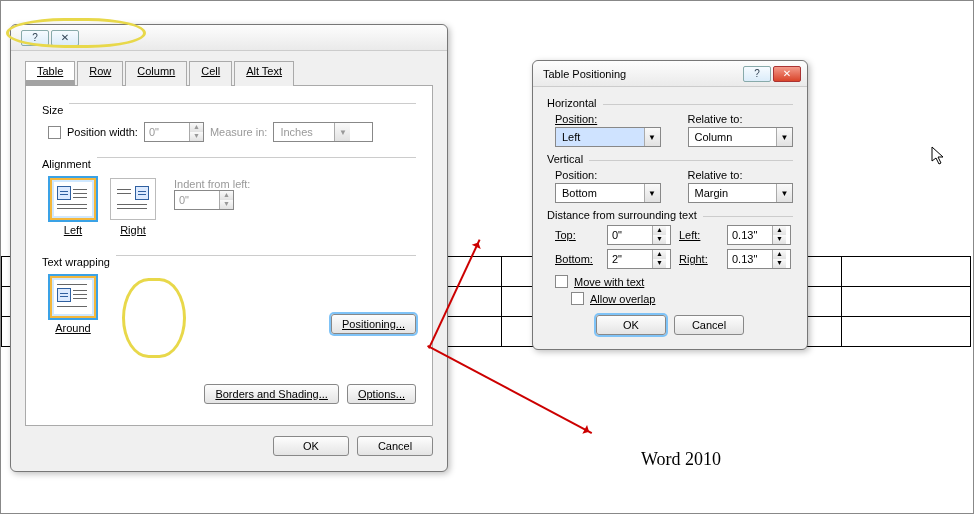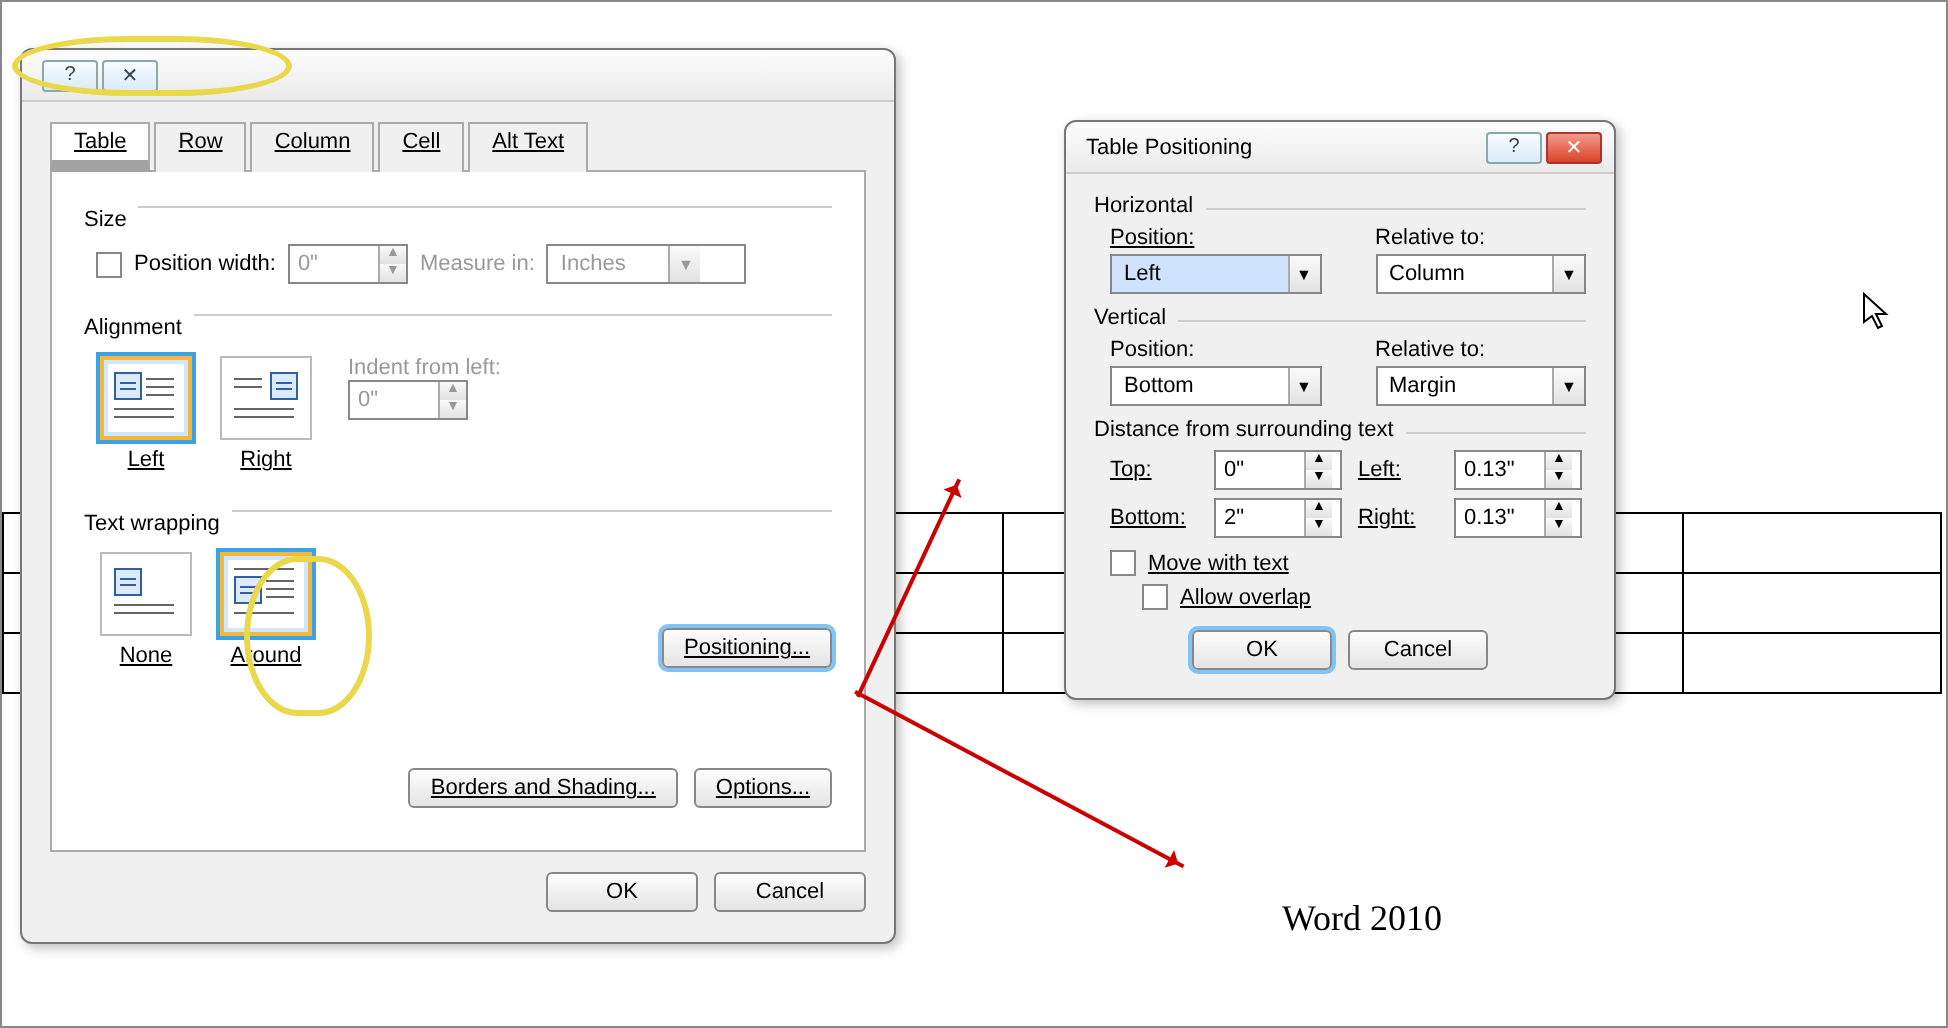--- a/index.html
+++ b/index.html
@@ -197,30 +197,20 @@
         </div>
       </div>
 
       <div class="fs-head" style="margin-top:12px;">
           <span class="section-label">Text wrapping</span>
           <span class="fieldset-line"></span>
         </div>
       <div style="display:flex; justify-content:space-between; align-items:flex-end; margin:4px 0 0 6px;">
         <div class="iconrow">
           <div class="iconcol">
-              <div class="iconbox">
-                <div class="tp-icon">
-                  <div class="sq" style="left:0;top:0"></div>
-                  <div class="ln" style="left:0;top:18px;width:30px"></div>
-                  <div class="ln" style="left:0;top:22px;width:30px"></div>
-                </div>
-              </div>
-              <div class="iconlabel"><span class="u">None</span></div>
-            </div>
-          <div class="iconcol">
               <div class="iconbox groupsel sel">
                 <div class="tp-icon">
                   <div class="sq" style="left:0;top:4px"></div>
                   <div class="ln" style="left:0;top:0;width:30px"></div>
                   <div class="ln" style="left:16px;top:6px;width:14px"></div>
                   <div class="ln" style="left:16px;top:10px;width:14px"></div>
                   <div class="ln" style="left:16px;top:14px;width:14px"></div>
                   <div class="ln" style="left:0;top:22px;width:30px"></div>
                 </div>
               </div>

